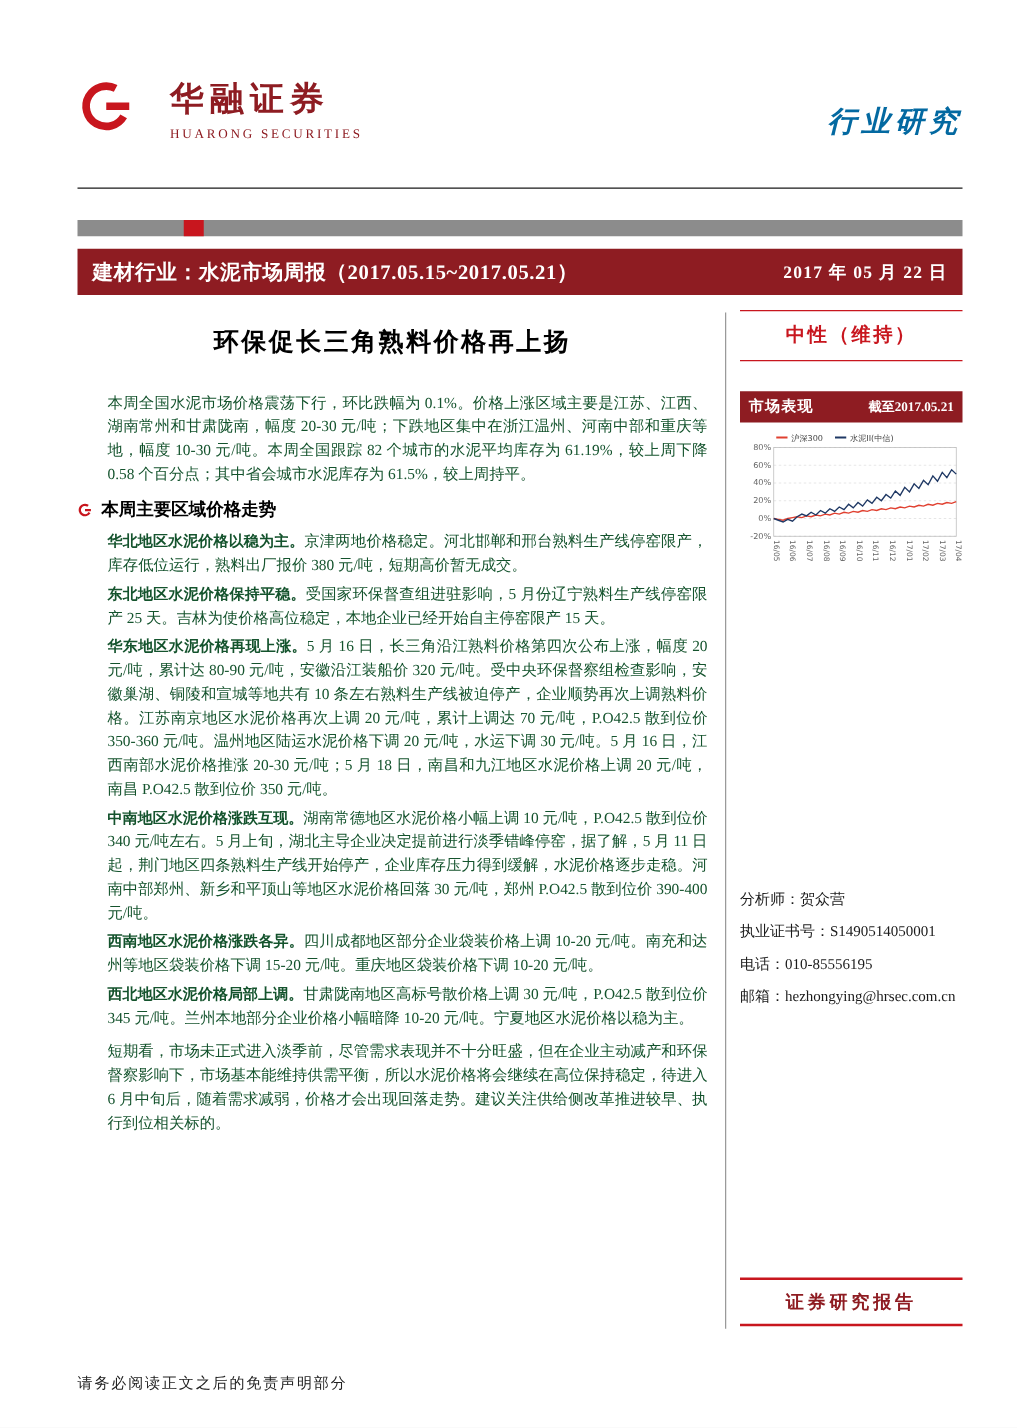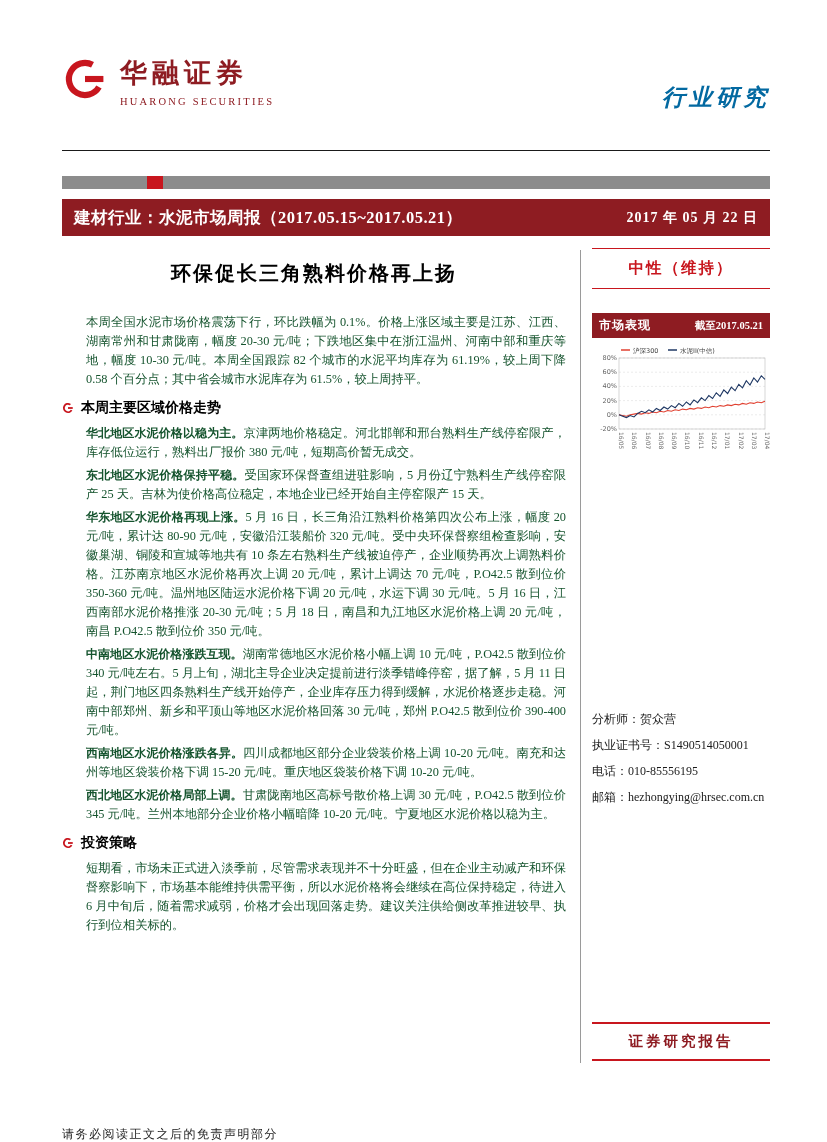--- a/index.html
+++ b/index.html
@@ -1,20 +1,20 @@
 <!DOCTYPE html>
 <html style="--accent: #c8161e; --dark: #8e1c22; --gray-bar: #8c8c8c;"><head>
 <meta charset="utf-8">
 <style>
 :root{ --accent:#c8161e; --dark:#8e1c22; --gray-bar:#8c8c8c; }
 *{box-sizing:border-box;margin:0;padding:0;}
 body{background:#e9e9e9;font-family:"Liberation Serif","DejaVu Serif",serif;}
 .page{position:relative;width:827px;height:1142px;background:#fff;margin:0 auto;overflow:hidden;}
 .header{position:absolute;top:48px;left:62px;right:57px;display:flex;justify-content:space-between;}
-.logo{display:flex;align-items:center;gap:12px;}
+.logo{display:flex;align-items:flex-end;gap:28px;}
 .logo-cn{font-size:27px;font-weight:bold;color:var(--dark);letter-spacing:5px;}
 .logo-en{font-size:10.5px;color:var(--dark);letter-spacing:2.2px;margin-top:5px;}
 .doc-type{font-size:23px;font-weight:bold;font-style:italic;letter-spacing:4px;margin-top:34px;color:#0369a1;}
 .header-rule{position:absolute;top:150px;left:62px;right:57px;border-top:1.5px solid #1a1a1a;}
 .deco-bar{position:absolute;top:176px;left:62px;right:57px;height:13px;background:var(--gray-bar);}
 .deco-chip{position:absolute;left:85px;top:0;width:16px;height:13px;background:var(--accent);display:block;}
 .title-bar{position:absolute;top:199px;left:62px;right:57px;height:37px;background:var(--dark);color:#fff;display:flex;align-items:center;justify-content:space-between;padding:0 12px;}
 .tb-title{font-size:16.5px;font-weight:bold;letter-spacing:.5px;}
 .tb-date{font-size:14px;font-weight:bold;letter-spacing:1px;}
 .main{position:absolute;top:246px;left:62px;width:504px;}
@@ -28,21 +28,21 @@
 .divider{position:absolute;top:250px;left:580px;width:1px;height:813px;background:#9a9a9a;}
 .sidebar{position:absolute;top:248px;left:592px;width:178px;height:813px;}
 .rating{border-top:1.5px solid var(--accent);border-bottom:1.5px solid var(--accent);text-align:center;color:var(--accent);font-weight:bold;font-size:15.5px;letter-spacing:2px;padding:9px 0;}
 .market-bar{margin-top:24px;background:var(--dark);color:#fff;display:flex;justify-content:space-between;align-items:center;padding:4px 7px;}
 .mb-label{font-size:12px;font-weight:bold;letter-spacing:1px;}
 .mb-asof{font-size:10.5px;font-weight:bold;}
 .chart-wrap{margin-top:3px;background:#fff;}
 .analyst{position:absolute;top:458px;left:0;right:0;}
 .analyst-line{font-size:12px;line-height:26px;color:#1a1a1a;white-space:nowrap;}
 .report-bar{position:absolute;left:0;right:0;bottom:0;border-top:2px solid var(--accent);border-bottom:2px solid var(--accent);text-align:center;color:var(--dark);font-weight:bold;font-size:14.5px;letter-spacing:3px;padding:8px 0;}
-.disclaimer{position:absolute;left:62px;top:1098px;font-size:12px;color:#222;letter-spacing:1.5px;margin-top:28px;}
+.disclaimer{position:absolute;left:62px;top:1098px;font-size:12px;color:#222;letter-spacing:1.5px;}
 </style>
 </head>
 <body>
 
 <div class="page">
 
   <div class="header">
     <div class="logo">
       <span class="logo-mark">
         <svg viewBox="0 0 24 24" width="46" height="46" aria-hidden="true">
@@ -93,31 +93,20 @@
           <div class="sec-body">
             <p class="para"><b class="lead">华北地区水泥价格以稳为主。</b>京津两地价格稳定。河北邯郸和邢台熟料生产线停窑限产，库存低位运行，熟料出厂报价 380 元/吨，短期高价暂无成交。</p>
             <p class="para"><b class="lead">东北地区水泥价格保持平稳。</b>受国家环保督查组进驻影响，5 月份辽宁熟料生产线停窑限产 25 天。吉林为使价格高位稳定，本地企业已经开始自主停窑限产 15 天。</p>
             <p class="para"><b class="lead">华东地区水泥价格再现上涨。</b>5 月 16 日，长三角沿江熟料价格第四次公布上涨，幅度 20 元/吨，累计达 80-90 元/吨，安徽沿江装船价 320 元/吨。受中央环保督察组检查影响，安徽巢湖、铜陵和宣城等地共有 10 条左右熟料生产线被迫停产，企业顺势再次上调熟料价格。江苏南京地区水泥价格再次上调 20 元/吨，累计上调达 70 元/吨，P.O42.5 散到位价 350-360 元/吨。温州地区陆运水泥价格下调 20 元/吨，水运下调 30 元/吨。5 月 16 日，江西南部水泥价格推涨 20-30 元/吨；5 月 18 日，南昌和九江地区水泥价格上调 20 元/吨，南昌 P.O42.5 散到位价 350 元/吨。</p>
             <p class="para"><b class="lead">中南地区水泥价格涨跌互现。</b>湖南常德地区水泥价格小幅上调 10 元/吨，P.O42.5 散到位价 340 元/吨左右。5 月上旬，湖北主导企业决定提前进行淡季错峰停窑，据了解，5 月 11 日起，荆门地区四条熟料生产线开始停产，企业库存压力得到缓解，水泥价格逐步走稳。河南中部郑州、新乡和平顶山等地区水泥价格回落 30 元/吨，郑州 P.O42.5 散到位价 390-400 元/吨。</p>
             <p class="para"><b class="lead">西南地区水泥价格涨跌各异。</b>四川成都地区部分企业袋装价格上调 10-20 元/吨。南充和达州等地区袋装价格下调 15-20 元/吨。重庆地区袋装价格下调 10-20 元/吨。</p>
             <p class="para"><b class="lead">西北地区水泥价格局部上调。</b>甘肃陇南地区高标号散价格上调 30 元/吨，P.O42.5 散到位价 345 元/吨。兰州本地部分企业价格小幅暗降 10-20 元/吨。宁夏地区水泥价格以稳为主。</p>
           </div>
         </section>
         <section class="section">
-          <div class="sec-heading">
-            <span class="sec-icon">
-              <svg viewBox="0 0 24 24" width="12" height="12" aria-hidden="true">
-                <g fill="none" stroke="#c8161e" stroke-width="3.6">
-                  <circle cx="12" cy="12" r="8.3" stroke-dasharray="39 13" transform="rotate(30 12 12)"></circle>
-                  <path d="M12 12h9.5"></path>
-                </g>
-              </svg>
-            </span>
-            <span class="sec-title">投资策略</span>
-          </div>
           <div class="sec-body">
             <p class="para">短期看，市场未正式进入淡季前，尽管需求表现并不十分旺盛，但在企业主动减产和环保督察影响下，市场基本能维持供需平衡，所以水泥价格将会继续在高位保持稳定，待进入 6 月中旬后，随着需求减弱，价格才会出现回落走势。建议关注供给侧改革推进较早、执行到位相关标的。</p>
           </div>
         </section>
       </div>
   </div>
 
   <div class="divider"></div>
 
   <div class="sidebar">

